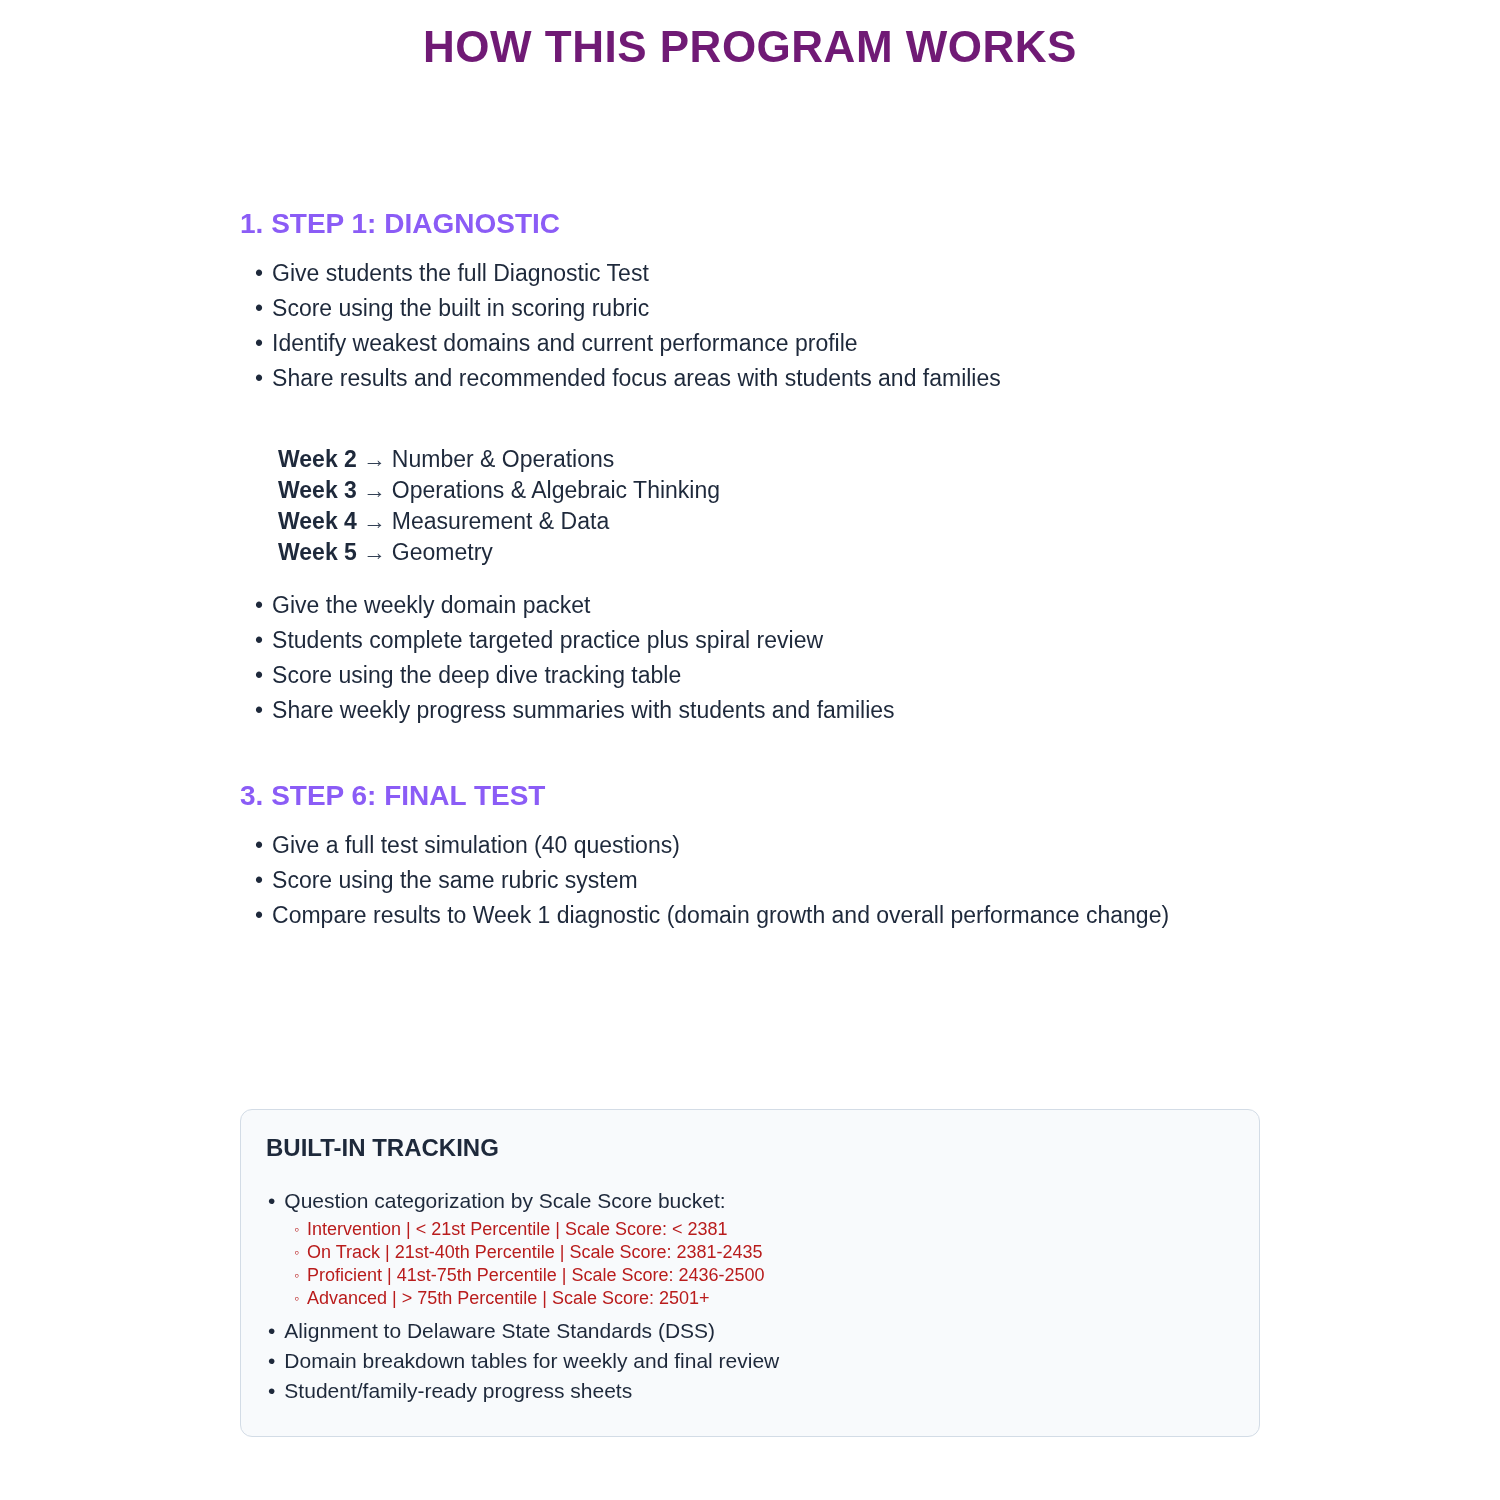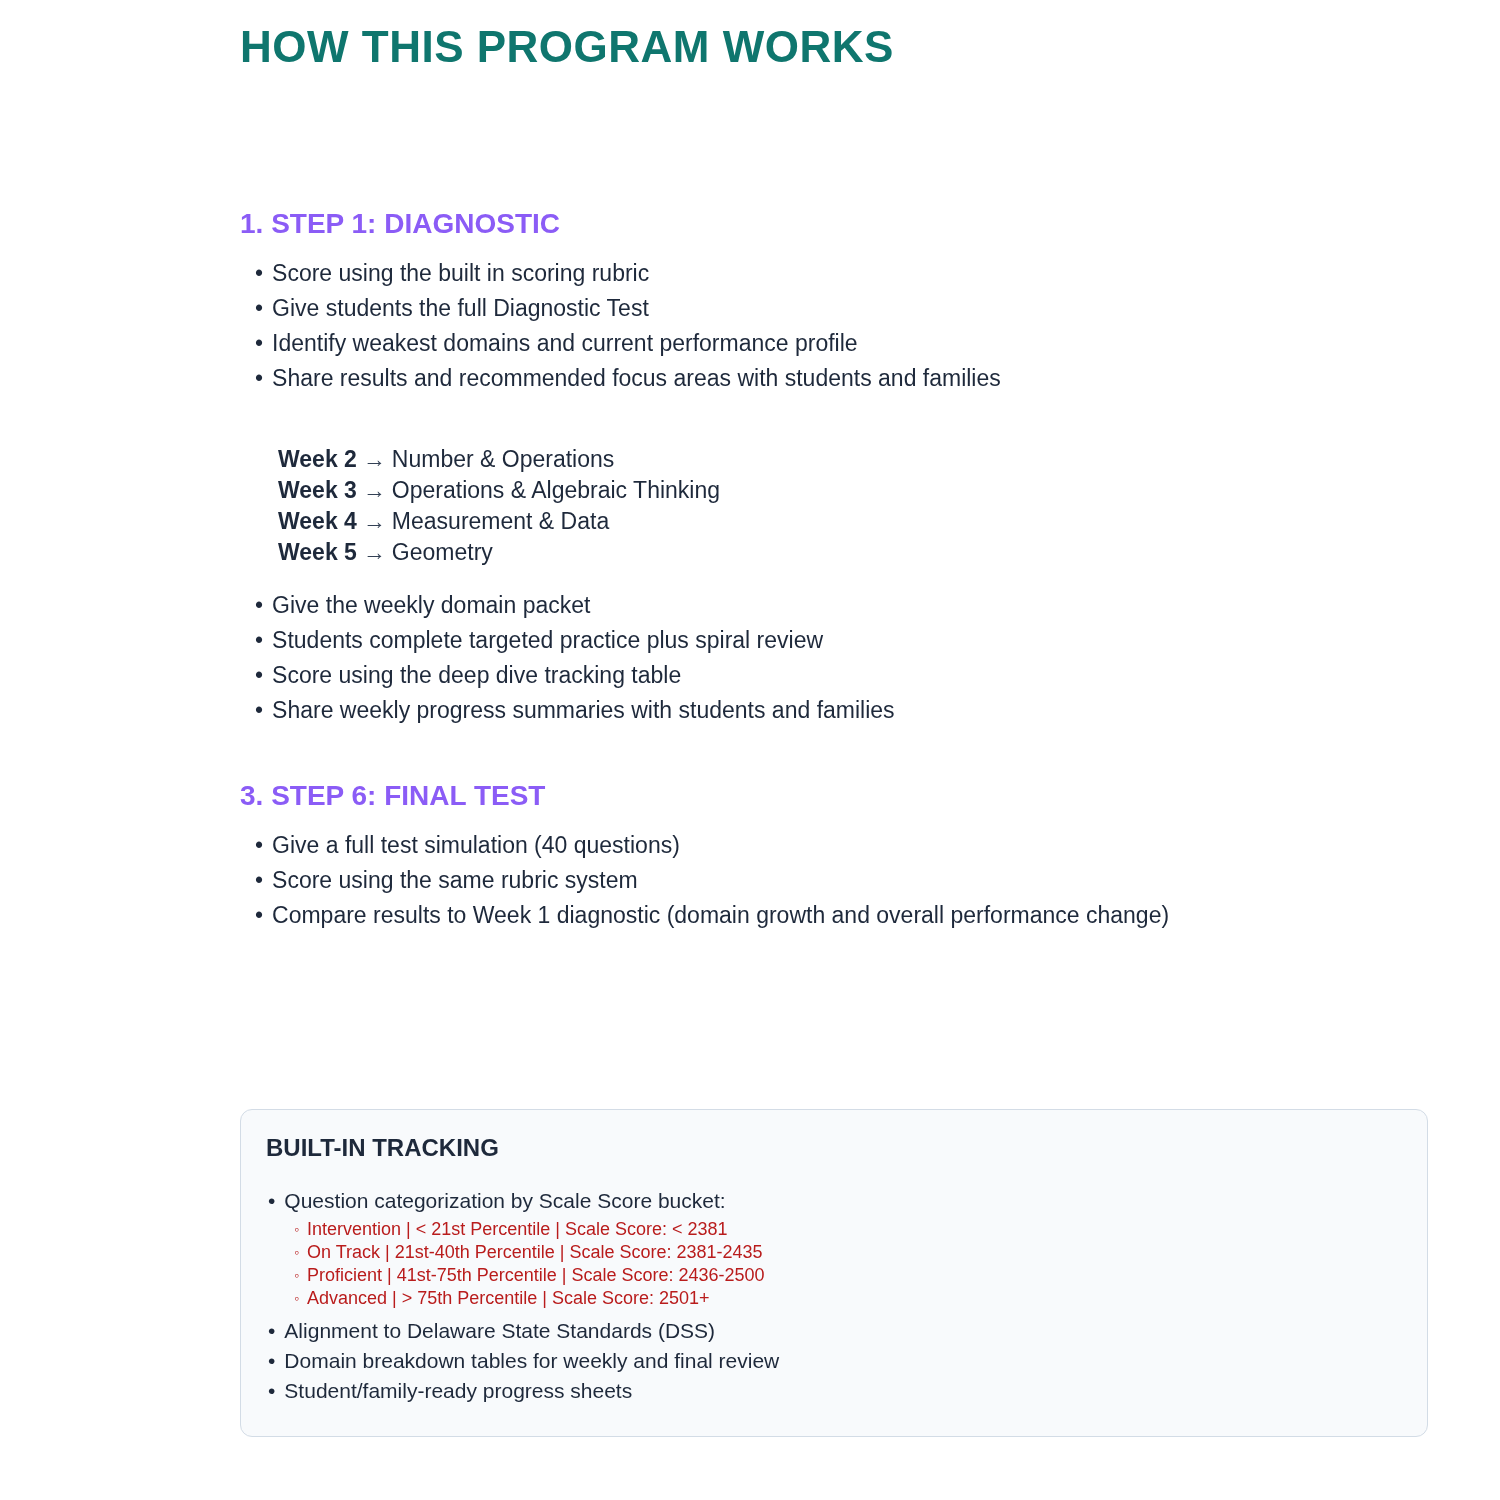--- a/index.html
+++ b/index.html
@@ -17,24 +17,25 @@
     overflow: hidden;
     box-sizing: border-box;
   }
   .content {
     width: 1020px;
     margin: 0 auto;
   }
   .page-title {
     margin: 0;
     padding-top: 22px;
+    text-align: center;
     font-size: 44px;
     font-weight: bold;
     letter-spacing: 0.5px;
-    color: #0f766e;
+    color: #701a75;
   }
   .section-heading {
     margin: 0;
     font-size: 28px;
     font-weight: bold;
     color: #8b5cf6;
   }
   .section-1 { margin-top: 136px; }
   .section-2 { margin-top: 48px; }
   .section-3 { margin-top: 52px; }
@@ -59,21 +60,21 @@
   .week-line {
     font-size: 23px;
     line-height: 31px;
     color: #1e293b;
   }
   .week-label { font-weight: bold; }
   .week-arrow { padding: 0 6px; color: #334155; }
   .tracking-box {
     margin-top: 176px;
     box-sizing: border-box;
-    width: 1188px;
+    width: 1020px;
     background: #f8fafc;
     border: 1px solid #d3dce6;
     border-radius: 12px;
     padding: 24px 26px 30px 25px;
   }
   .tracking-heading {
     margin: 0;
     font-size: 24px;
     font-weight: bold;
     color: #1e293b;
@@ -109,22 +110,22 @@
 <body>
 
 <div class="canvas">
   <div class="content">
 
     <h1 class="page-title">HOW THIS PROGRAM WORKS</h1>
 
     <div class="section section-1">
       <h2 class="section-heading">1. STEP 1: DIAGNOSTIC</h2>
       <ul class="bullets">
+        <li><span class="bullet-marker">•</span><span>Give students the full Diagnostic Test</span></li>
         <li><span class="bullet-marker">•</span><span>Score using the built in scoring rubric</span></li>
-        <li><span class="bullet-marker">•</span><span>Give students the full Diagnostic Test</span></li>
         <li><span class="bullet-marker">•</span><span>Identify weakest domains and current performance profile</span></li>
         <li><span class="bullet-marker">•</span><span>Share results and recommended focus areas with students and families</span></li>
       </ul>
     </div>
 
     <div class="section section-2">
       <div class="weeks">
         <div class="week-line"><span class="week-label">Week 2</span><span class="week-arrow">→</span><span>Number &amp; Operations</span></div>
         <div class="week-line"><span class="week-label">Week 3</span><span class="week-arrow">→</span><span>Operations &amp; Algebraic Thinking</span></div>
         <div class="week-line"><span class="week-label">Week 4</span><span class="week-arrow">→</span><span>Measurement &amp; Data</span></div>

